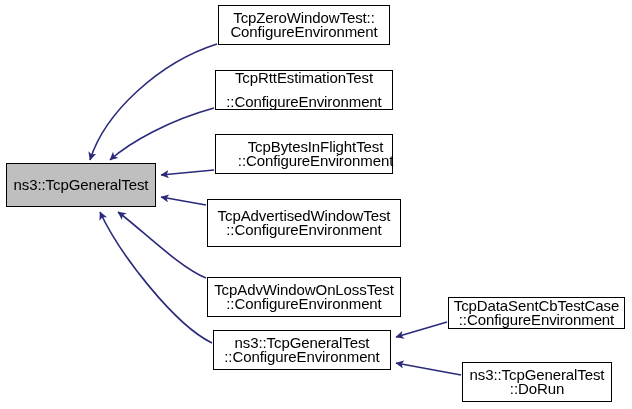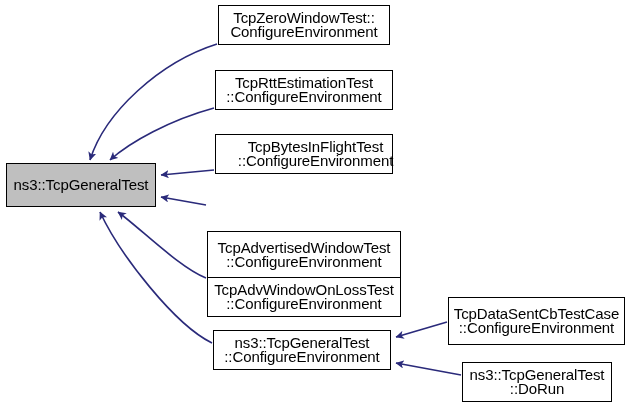--- a/index.html
+++ b/index.html
@@ -79,46 +79,46 @@
 
   <div class="node current" style="left:6px; top:163px; width:150px; height:44px;">
     <span class="ln">ns3::TcpGeneralTest</span>
   </div>
 
   <div class="node" style="left:218px; top:5px; width:172px; height:40px;">
     <span class="ln">TcpZeroWindowTest::</span>
     <span class="ln">ConfigureEnvironment</span>
   </div>
 
-  <div class="node" style="left:215px; top:70px; width:178px; height:40px;">
+  <div class="node" style="left:215px; top:70px; width:178px; height:40px;justify-content:space-between;">
     <span class="ln">TcpRttEstimationTest</span>
     <span class="ln">::ConfigureEnvironment</span>
   </div>
 
   <div class="node" style="left:215px; top:134px; width:178px; height:40px;padding-left:23px;">
     <span class="ln">TcpBytesInFlightTest</span>
     <span class="ln">::ConfigureEnvironment</span>
   </div>
 
-  <div class="node" style="left:207px; top:199px; width:194px; height:48px;margin-top:32px;">
+  <div class="node" style="left:207px; top:199px; width:194px; height:48px;">
     <span class="ln">TcpAdvertisedWindowTest</span>
     <span class="ln">::ConfigureEnvironment</span>
   </div>
 
   <div class="node" style="left:207px; top:265px; width:194px; height:40px;margin-top:12px;">
     <span class="ln">TcpAdvWindowOnLossTest</span>
     <span class="ln">::ConfigureEnvironment</span>
   </div>
 
   <div class="node" style="left:213px; top:330px; width:178px; height:40px;">
     <span class="ln">ns3::TcpGeneralTest</span>
     <span class="ln">::ConfigureEnvironment</span>
   </div>
 
-  <div class="node" style="left:448px; top:297px; width:177px; height:48px;">
+  <div class="node" style="left:448px; top:297px; width:177px; height:32px;">
     <span class="ln">TcpDataSentCbTestCase</span>
     <span class="ln">::ConfigureEnvironment</span>
   </div>
 
   <div class="node" style="left:462px; top:362px; width:150px; height:40px;">
     <span class="ln">ns3::TcpGeneralTest</span>
     <span class="ln">::DoRun</span>
   </div>
 
 </div>

